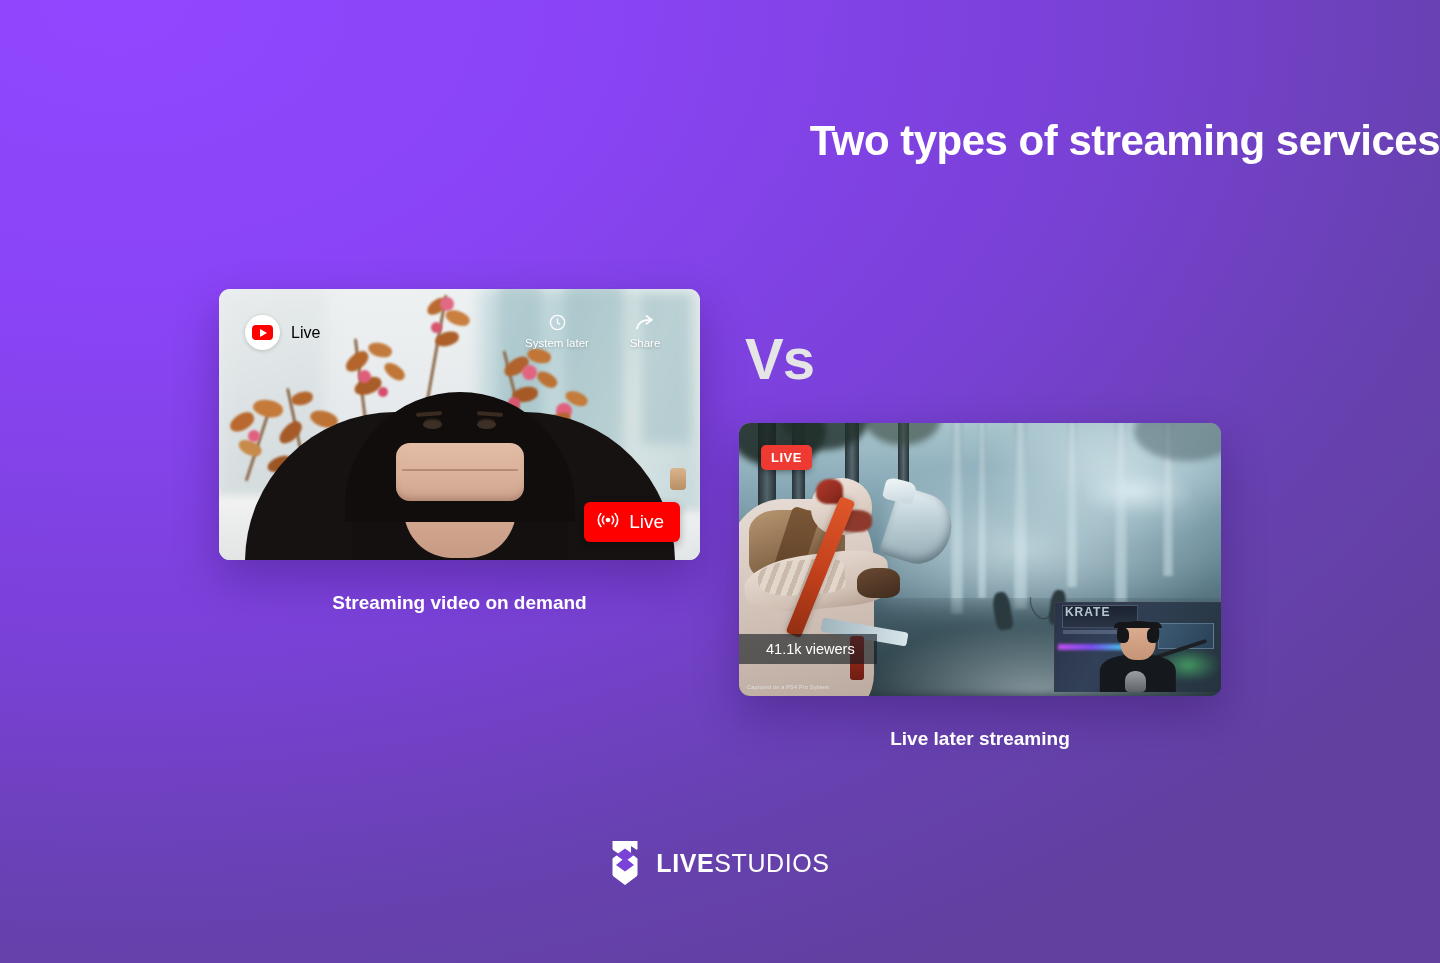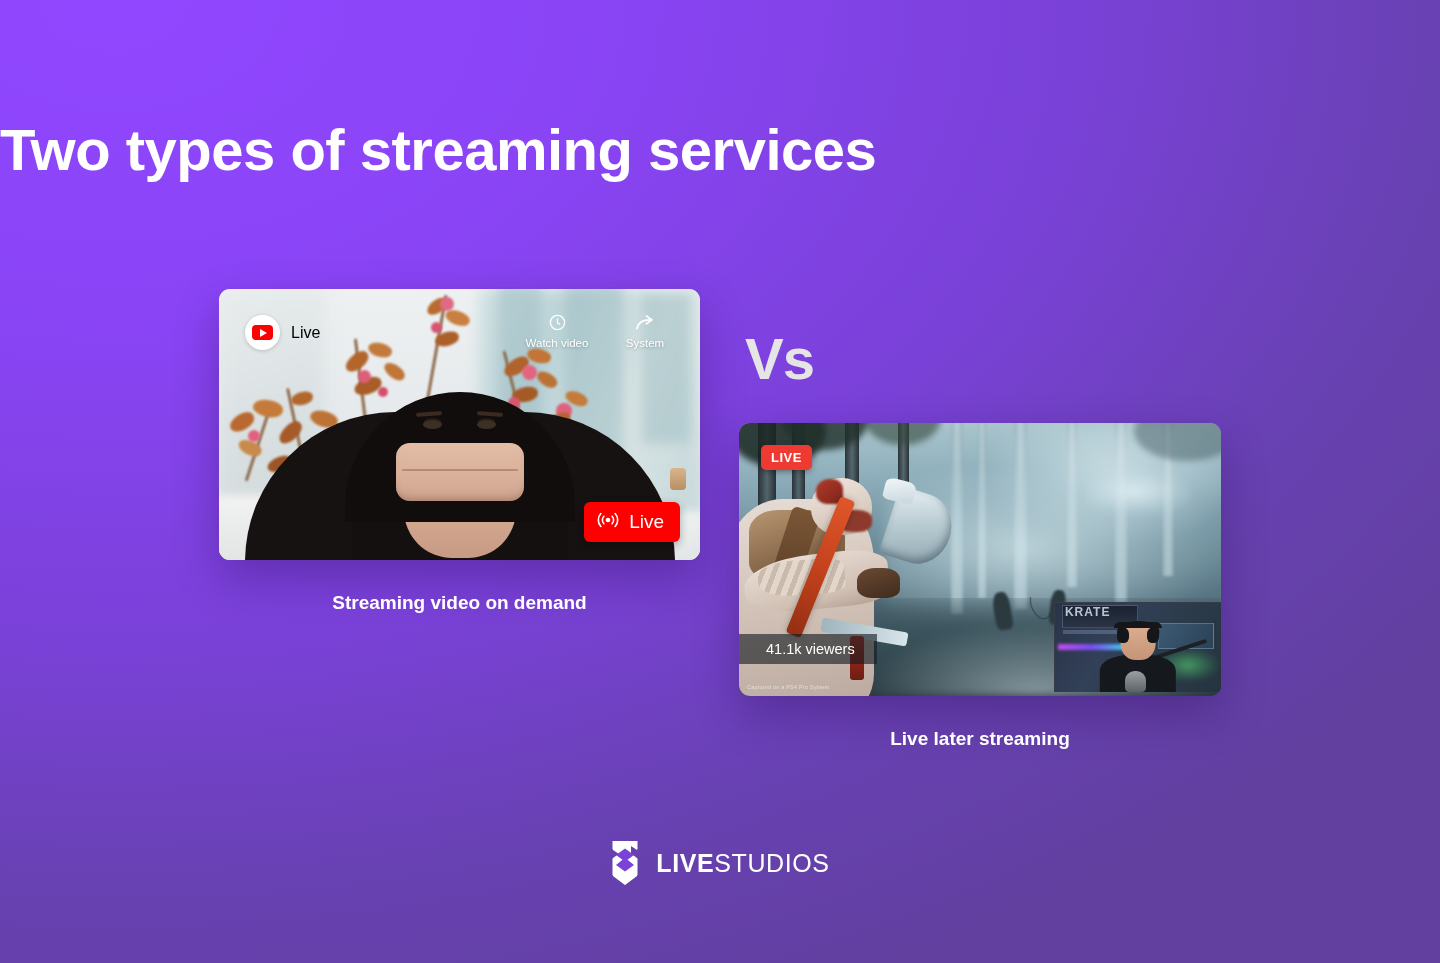--- a/index.html
+++ b/index.html
@@ -9,23 +9,23 @@
     background:
       radial-gradient(115% 115% at 8% 0%, #9147ff 0%, #8a44f6 28%, #7a41d8 58%, #6741b0 82%, #61409f 100%);
     background-color:#7b42d8;
     position:relative;
     overflow:hidden;
   }
 
   
   .title {
     position:absolute; left:0; right:0; top:118px;
-    text-align:left;
+    text-align:right;
     color:#ffffff;
-    font-size:58px;
+    font-size:42px;
     font-weight:bold;
     letter-spacing:-0.5px;
     line-height:1.1;
   }
 
   
   .card {
     position:absolute;
     border-radius:11px;
     overflow:hidden;
@@ -566,30 +566,30 @@
   </div>
 
   <div class="vod-actions">
     <div class="action">
       <span class="ico">
         <svg width="19" height="19" viewBox="0 0 24 24" fill="none" stroke="#ffffff" stroke-width="1.7">
           <circle cx="12" cy="12" r="9"></circle>
           <path d="M12 7v5.5l3.4 2"></path>
         </svg>
       </span>
-      <span class="lbl">Watch video</span>
+      <span class="lbl">System later</span>
     </div>
     <div class="action">
       <span class="ico">
         <svg width="21" height="19" viewBox="0 0 24 22" fill="none" stroke="#ffffff" stroke-width="2" stroke-linecap="round" stroke-linejoin="round">
           <path d="M2 18c2-8 9-10 14.5-10"></path>
           <path d="M13 3.5L19.5 8 13 12.5"></path>
         </svg>
       </span>
-      <span class="lbl">System</span>
+      <span class="lbl">Share</span>
     </div>
   </div>
 
   <div class="live-pill">
     <span>
       <svg width="22" height="18" viewBox="0 0 26 20" fill="none" stroke="#ffffff" stroke-width="1.9" stroke-linecap="round">
         <circle cx="13" cy="10" r="2.8" fill="#ffffff" stroke="none"></circle>
         <path d="M8.2 5.6a6.2 6.2 0 000 8.8"></path>
         <path d="M17.8 5.6a6.2 6.2 0 010 8.8"></path>
         <path d="M4.6 2.4a11 11 0 000 15.2"></path>

